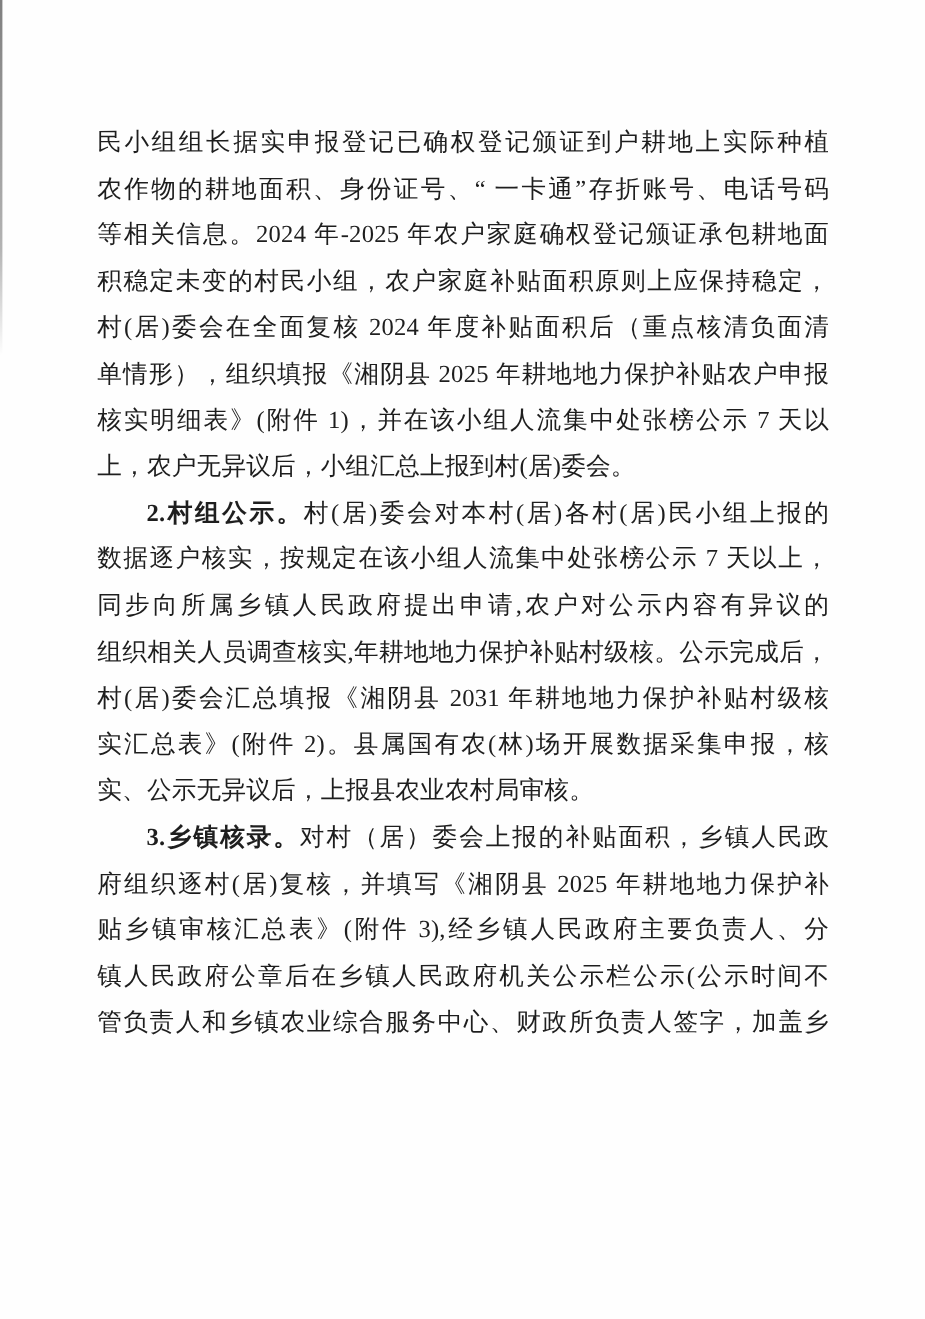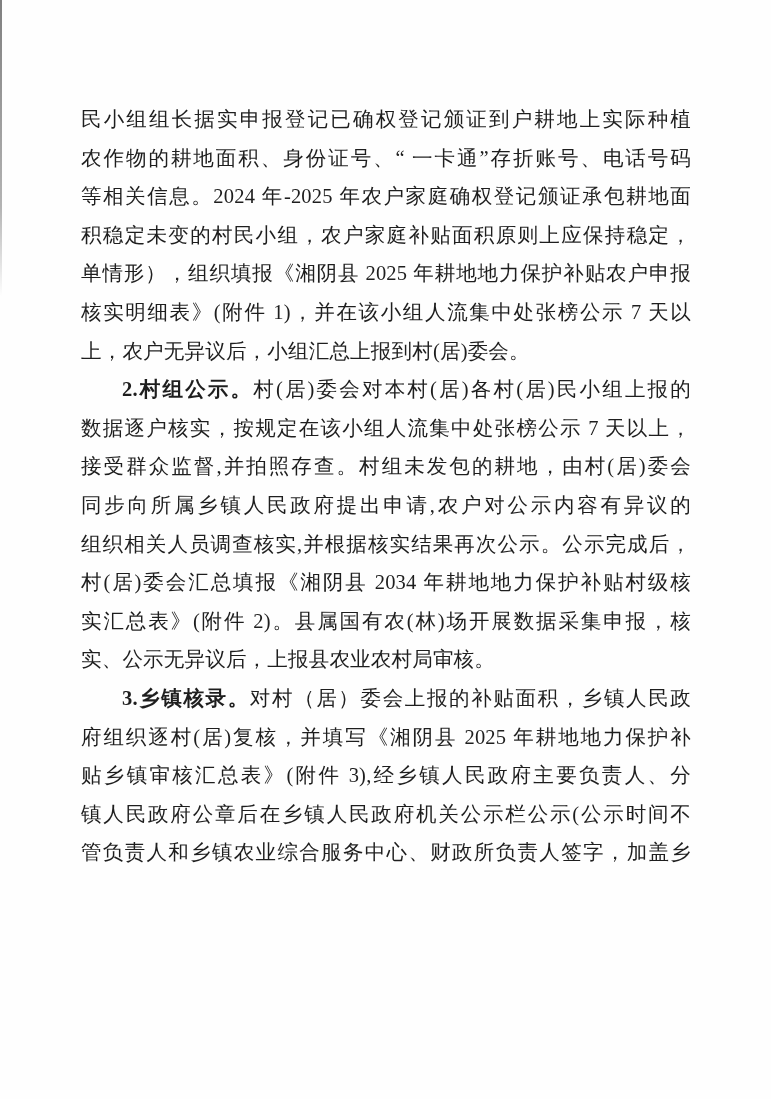--- a/index.html
+++ b/index.html
@@ -53,29 +53,29 @@
 </head>
 <body>
 
 <div class="page">
   <div class="scan-edge"></div>
   <div class="text-block" id="doc-lines">
       <div class="line"><span class="run">民小组组长据实申报登记已确权登记颁证到户耕地上实际种植</span></div>
       <div class="line"><span class="run">农作物的耕地面积、身份证号、“ 一卡通”存折账号、电话号码</span></div>
       <div class="line"><span class="run">等相关信息。2024 年-2025 年农户家庭确权登记颁证承包耕地面</span></div>
       <div class="line"><span class="run">积稳定未变的村民小组，农户家庭补贴面积原则上应保持稳定，</span></div>
+      <div class="line"><span class="run">村(居)委会在全面复核 2024 年度补贴面积后（重点核清负面清</span></div>
       <div class="line"><span class="run">单情形），组织填报《湘阴县 2025 年耕地地力保护补贴农户申报</span></div>
       <div class="line"><span class="run">核实明细表》(附件 1)，并在该小组人流集中处张榜公示 7 天以</span></div>
       <div class="line no-just"><span class="run">上，农户无异议后，小组汇总上报到村(居)委会。</span></div>
       <div class="line indent"><span class="run b">2.村组公示。</span><span class="run">村(居)委会对本村(居)各村(居)民小组上报的</span></div>
       <div class="line"><span class="run">数据逐户核实，按规定在该小组人流集中处张榜公示 7 天以上，</span></div>
-      <div class="line"><span class="run">接受群众监督,并拍照存查。村组未发包的耕地，由村(居)委会</span></div>
       <div class="line"><span class="run">同步向所属乡镇人民政府提出申请,农户对公示内容有异议的</span></div>
-      <div class="line"><span class="run">组织相关人员调查核实,并根据核实结果再次公示。公示完成后，</span></div>
-      <div class="line"><span class="run">村(居)委会汇总填报《湘阴县 2034 年耕地地力保护补贴村级核</span></div>
+      <div class="line"><span class="run">组织相关人员调查核实,年耕地地力保护补贴村级核。公示完成后，</span></div>
+      <div class="line"><span class="run">村(居)委会汇总填报《湘阴县 2031 年耕地地力保护补贴村级核</span></div>
       <div class="line"><span class="run">实汇总表》(附件 2)。县属国有农(林)场开展数据采集申报，核</span></div>
       <div class="line no-just"><span class="run">实、公示无异议后，上报县农业农村局审核。</span></div>
       <div class="line indent"><span class="run b">3.乡镇核录。</span><span class="run">对村（居）委会上报的补贴面积，乡镇人民政</span></div>
       <div class="line"><span class="run">府组织逐村(居)复核，并填写《湘阴县 2025 年耕地地力保护补</span></div>
       <div class="line"><span class="run">贴乡镇审核汇总表》(附件 3),经乡镇人民政府主要负责人、分</span></div>
       <div class="line"><span class="run">镇人民政府公章后在乡镇人民政府机关公示栏公示(公示时间不</span></div>
       <div class="line"><span class="run">管负责人和乡镇农业综合服务中心、财政所负责人签字，加盖乡</span></div>
     </div>
 </div>
 

